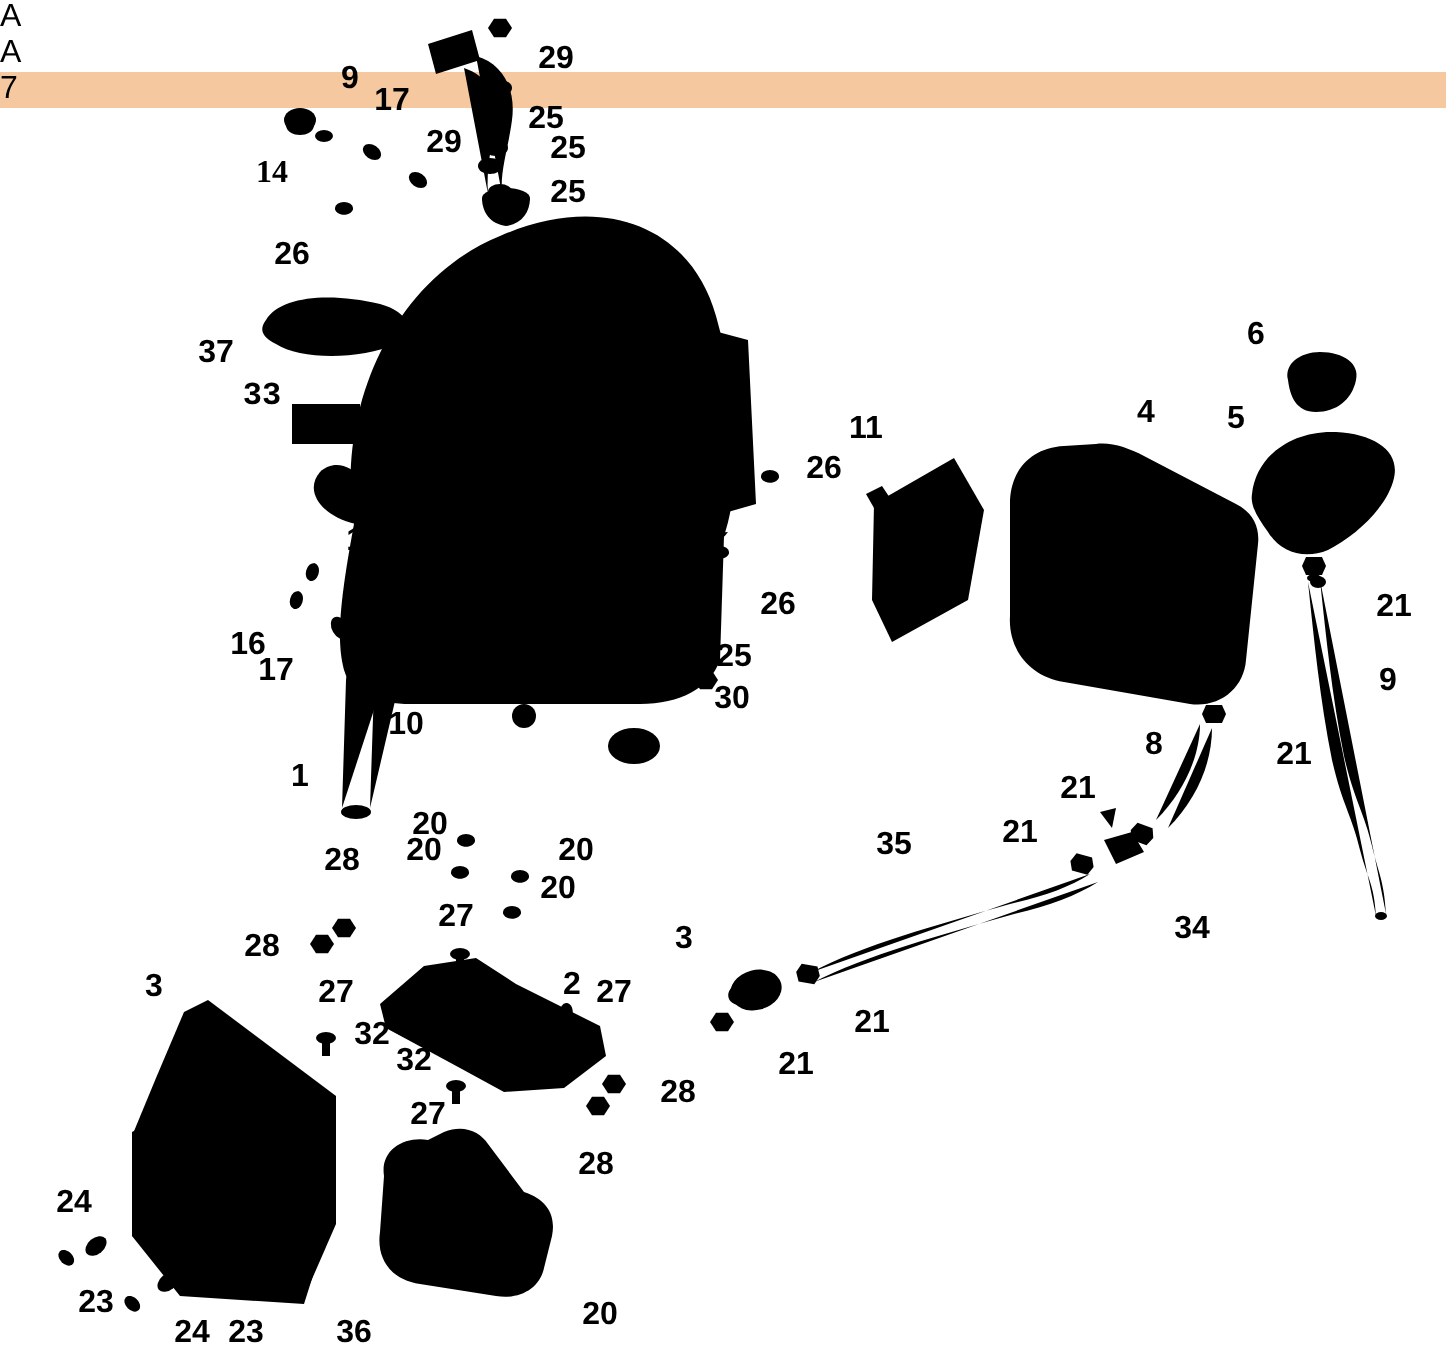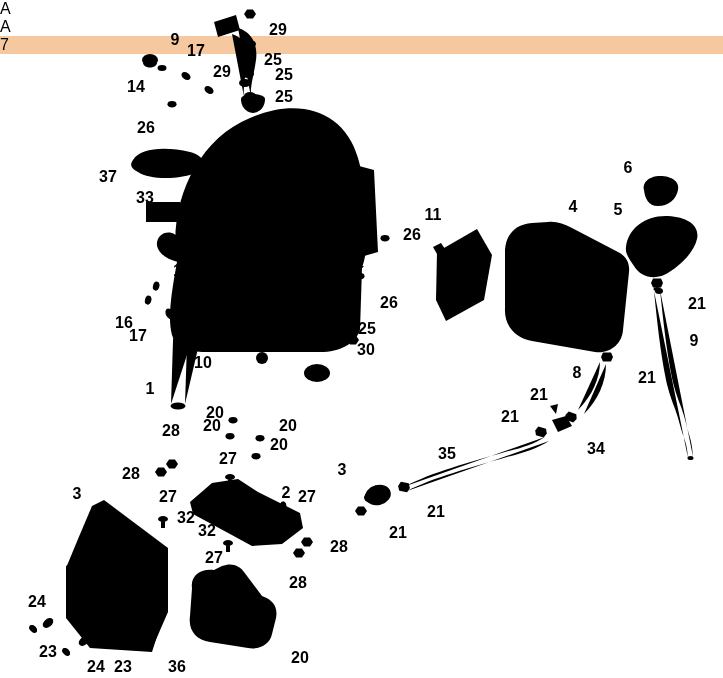--- a/index.html
+++ b/index.html
@@ -357,25 +357,25 @@
       </g>
 </svg>
 
 <div id="labels-layer">
       <div class="part-label" style="left: 278px; top: 30px;">29</div>
       <div class="part-label" style="left: 175px; top: 40px;">9</div>
       <div class="part-label" style="left: 196px; top: 51px;">17</div>
       <div class="part-label" style="left: 273px; top: 60px;">25</div>
       <div class="part-label" style="left: 222px; top: 72px;">29</div>
       <div class="part-label" style="left: 284px; top: 75px;">25</div>
-      <div class="part-label" style="left: 136px; top: 87px;">14</div>
+      <div class="part-label" style="left: 136px; top: 87px; font-family: Liberation Serif, serif;">14</div>
       <div class="part-label" style="left: 284px; top: 97px;">25</div>
       <div class="part-label" style="left: 146px; top: 128px;">26</div>
       <div class="part-label" style="left: 108px; top: 177px; text-align: right;">37</div>
-      <div class="part-label" style="left: 145px; top: 198px;">33</div>
+      <div class="part-label" style="left: 131px; top: 198px; font-family: Liberation Mono, monospace;">33</div>
       <div class="part-label" style="left: 433px; top: 215px; text-align: right;">11</div>
       <div class="part-label" style="left: 573px; top: 207px;">4</div>
       <div class="part-label" style="left: 628px; top: 168px;">6</div>
       <div class="part-label" style="left: 618px; top: 210px;">5</div>
       <div class="part-label" style="left: 412px; top: 235px;">26</div>
       <div class="part-label" style="left: 389px; top: 303px;">26</div>
       <div class="part-label" style="left: 182px; top: 271px;">16</div>
       <div class="part-label" style="left: 203px; top: 284px;">17</div>
       <div class="part-label" style="left: 261px; top: 290px;">18</div>
       <div class="part-label" style="left: 124px; top: 323px;">16</div>
@@ -406,22 +406,22 @@
       <div class="part-label" style="left: 77px; top: 494px;">3</div>
       <div class="part-label" style="left: 37px; top: 602px;">24</div>
       <div class="part-label" style="left: 48px; top: 652px;">23</div>
       <div class="part-label" style="left: 96px; top: 667px;">24</div>
       <div class="part-label" style="left: 123px; top: 667px;">23</div>
       <div class="part-label" style="left: 177px; top: 667px;">36</div>
       <div class="part-label" style="left: 300px; top: 658px;">20</div>
       <div class="part-label" style="left: 342px; top: 470px;">3</div>
       <div class="part-label" style="left: 436px; top: 512px;">21</div>
       <div class="part-label" style="left: 398px; top: 533px;">21</div>
-      <div class="part-label" style="left: 447px; top: 454px;">35</div>
-      <div class="part-label" style="left: 596px; top: 449px; text-align: right;">34</div>
+      <div class="part-label" style="left: 447px; top: 423px;">35</div>
+      <div class="part-label" style="left: 596px; top: 465px; text-align: right;">34</div>
       <div class="part-label" style="left: 510px; top: 417px;">21</div>
       <div class="part-label" style="left: 539px; top: 395px;">21</div>
       <div class="part-label" style="left: 577px; top: 373px;">8</div>
       <div class="part-label" style="left: 647px; top: 378px;">21</div>
       <div class="part-label" style="left: 697px; top: 304px;">21</div>
       <div class="part-label" style="left: 694px; top: 341px;">9</div>
       <div class="ref-marker" style="left: 378px; top: 164px;">A</div>
       <div class="ref-marker" style="left: 347px; top: 500px;">A</div>
     </div>
 

